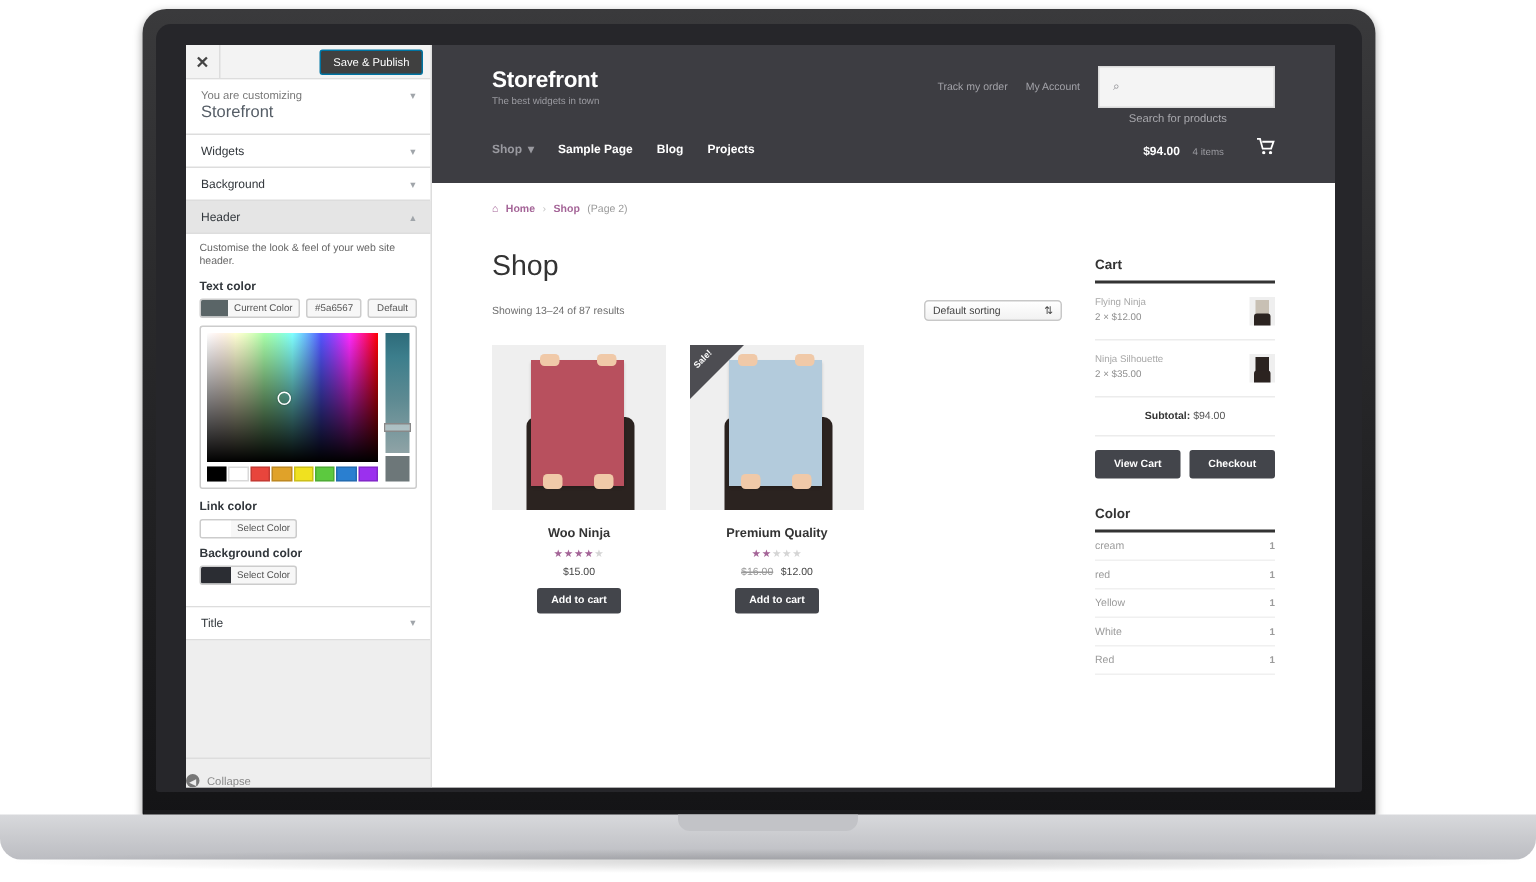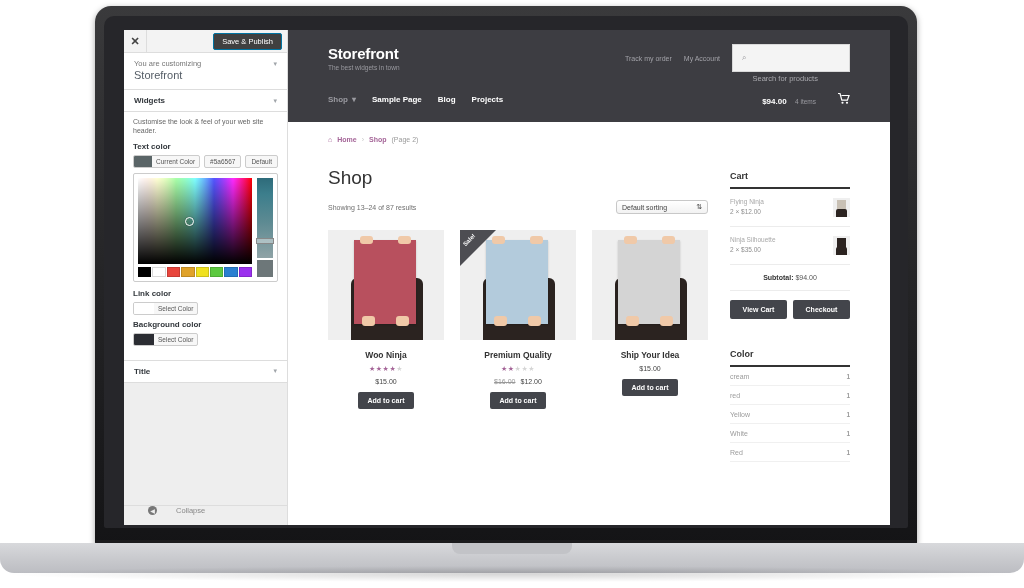--- a/index.html
+++ b/index.html
@@ -104,21 +104,21 @@
     font-family: "Liberation Sans", sans-serif;
     white-space: nowrap;
   }
   .panel-section {
     background: #fff;
     border-bottom: 1px solid #dddddd;
     padding: 6px 10px;
     display: flex; align-items: center; justify-content: space-between;
     cursor: pointer;
   }
-  .panel-section .ttl { font-size: 8px; font-weight: bold; color: #32373c; }
+  .panel-section .ttl { font-size: 8px; font-weight: normal; color: #32373c; }
   .panel-caret { color: #a0a5aa; font-size: 7px; }
   #you-are-customizing {
     background: #fff;
     border-bottom: 1px solid #ddd;
     padding: 6px 10px 8px;
     position: relative;
   }
   #yac-label { font-size: 7.5px; color: #777; }
   #yac-theme { font-size: 11px; color: #555d66; margin-top: 1px; }
   #yac-caret { position: absolute; right: 10px; top: 7px; color: #a0a5aa; font-size: 7px; }
@@ -171,21 +171,21 @@
     position: relative;
   }
   #hue-handle {
     position: absolute; left: -1px; right: -1px; bottom: 14px;
     height: 6px; border: 1px solid #888; background: rgba(255,255,255,.4);
   }
   #hue-bottom { height: 17px; background: #6d7779; margin-top: 2px; }
   #collapse-bar {
     position: absolute; bottom: 0; left: 0; right: 0;
     height: 20px; background: #eeeeee; border-top: 1px solid #ddd;
-    display: flex; align-items: flex-start; gap: 19px; padding: 0 24px;
+    display: flex; align-items: flex-end; gap: 5px; padding: 0 0;
     cursor: pointer;
   }
   #collapse-icon {
     width: 9px; height: 9px; border-radius: 50%;
     background: #777; color: #eee; font-size: 6px;
     display: flex; align-items: center; justify-content: center;
   }
   #collapse-label { font-size: 7.5px; color: #888; }
 
   
@@ -302,21 +302,21 @@
   .add-to-cart {
     margin-top: 7px;
     display: inline-block;
     background: #43454b; color: #fff;
     font-size: 7px; font-weight: bold;
     padding: 5px 10px; border-radius: 2px; cursor: pointer;
   }
 
   
   #shop-sidebar { width: 120px; padding-top: 4px; }
-  .widget { margin-bottom: 30px; }
+  .widget { margin-bottom: 18px; }
   .widget-title { font-size: 9px; font-weight: bold; color: #333; }
   .widget-rule { height: 2px; background: #333; margin-top: 6px; }
   .cart-item {
     display: flex; align-items: flex-start; justify-content: space-between;
     padding: 9px 0; border-bottom: 1px solid #ececec; gap: 6px;
   }
   .cart-item-name { font-size: 6.5px; color: #a8a8a8; }
   .cart-item-qty { font-size: 6.5px; color: #8e8e8e; margin-top: 3px; }
   .cart-thumb {
     width: 17px; height: 19px; background: #efefef; position: relative; flex: none;
@@ -364,21 +364,29 @@
       <div id="you-are-customizing">
         <div id="yac-label">You are customizing</div>
         <div id="yac-theme">Storefront</div>
         <div id="yac-caret">▾</div>
       </div>
 
       <div class="panel-section">
         <span class="ttl">Widgets</span>
         <span class="panel-caret">▾</span>
       </div>
-
+      <div class="panel-section">
+        <span class="ttl">Background</span>
+        <span class="panel-caret">▾</span>
+      </div>
+
+      <div class="panel-section" id="header-section">
+        <span class="ttl">Header</span>
+        <span class="panel-caret">▴</span>
+      </div>
 
       <div id="header-panel-body">
         <div id="header-desc">Customise the look &amp; feel of your web site header.</div>
 
         <div class="ctrl-label">Text color</div>
         <div class="color-btn-row">
           <div class="swatch-btn">
             <div class="swatch-chip" id="text-color-chip" style="background: rgb(90, 101, 103);"></div>
             <div class="swatch-text">Current Color</div>
           </div>
@@ -519,30 +527,20 @@
                     <div class="sale-text">Sale!</div>
                     <div class="poster-person">
                       <div class="shirt"></div>
                       <div class="poster" style="background:#b3cbdc"></div>
                       <div class="hand tl"></div>
                       <div class="hand tr"></div>
                       <div class="hand bl"></div>
                       <div class="hand br"></div>
                     </div>
                   </div><div class="product-title">Premium Quality</div><div class="rating"><span class="star-on">★</span><span class="star-on">★</span><span class="star-off">★</span><span class="star-off">★</span><span class="star-off">★</span></div><div class="price"><span class="old">$16.00</span><span class="new">$12.00</span></div><div class="add-to-cart">Add to cart</div></div>
-                <div class="product"><div class="product-thumb">
-                    <div class="poster-person">
-                      <div class="shirt"></div>
-                      <div class="poster" style="background:#d4d4d4"></div>
-                      <div class="hand tl"></div>
-                      <div class="hand tr"></div>
-                      <div class="hand bl"></div>
-                      <div class="hand br"></div>
-                    </div>
-                  </div><div class="product-title">Ship Your Idea</div><div class="price"><span class="new">$15.00</span></div><div class="add-to-cart">Add to cart</div></div>
               </div>
           </div>
 
           <div id="shop-sidebar">
 
             <div class="widget">
               <div class="widget-title">Cart</div>
               <div class="widget-rule"></div>
               <div id="cart-widget-items">
                   <div class="cart-item">

